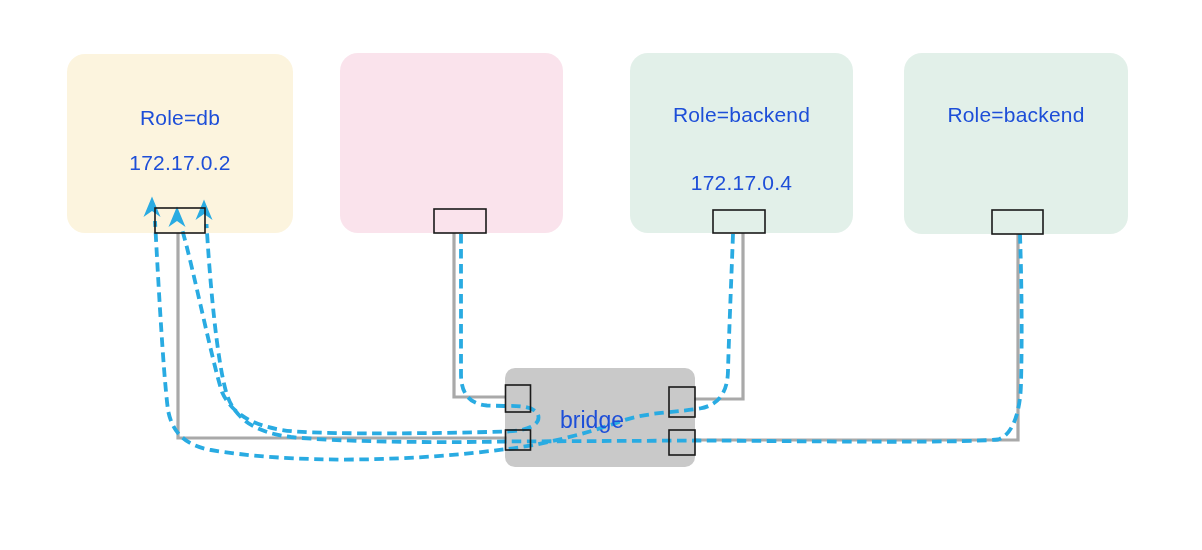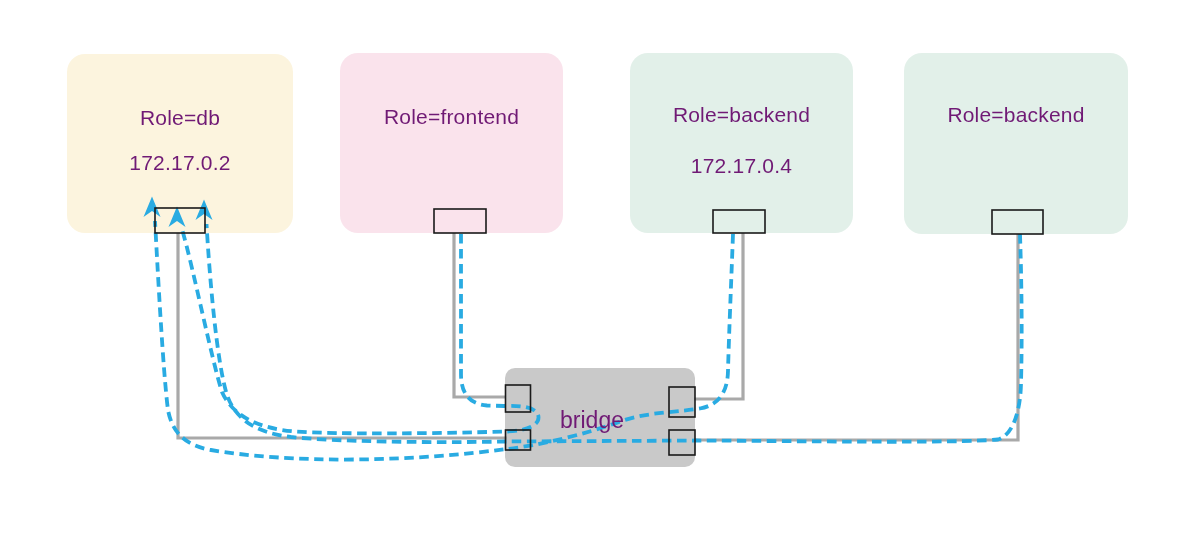--- a/index.html
+++ b/index.html
@@ -1,28 +1,28 @@
 <!DOCTYPE html>
 <html><head>
 <meta charset="utf-8">
 <style>
   html,body{margin:0;padding:0;background:#ffffff;}
   .stage{
     position:relative;width:1202px;height:550px;background:#ffffff;
-    font-family:"Liberation Sans",sans-serif;color:#701a75;overflow:hidden;
+    font-family:"Liberation Sans",sans-serif;color:#1d4ed8;overflow:hidden;
   }
   .cbox{position:absolute;border-radius:18px;}
   .cbox .role,.cbox .ip{
     position:absolute;left:0;right:0;text-align:center;
     font-size:21px;line-height:24px;letter-spacing:0.2px;
   }
   .cbox .role{top:52px;}
   .cbox .ip{top:97px;text-align:center;}
   .cbox.gap-wide .role{top:50px;}
-  .cbox.gap-wide .ip{top:101px;}
+  .cbox.gap-wide .ip{top:118px;}
   .pos-db{left:67px;top:54px;width:226px;height:179px;}
   .pos-frontend{left:340px;top:53px;width:223px;height:180px;}
   .pos-backend1{left:630px;top:53px;width:223px;height:180px;}
   .pos-backend2{left:904px;top:53px;width:224px;height:181px;}
   .bridge-box{position:absolute;left:505px;top:368px;width:190px;height:99px;border-radius:10px;}
   .bridge-label{
     position:absolute;left:505px;top:407px;width:174px;text-align:center;
     font-size:23px;line-height:26px;z-index:6;
   }
   svg.overlay{position:absolute;left:0;top:0;z-index:5;pointer-events:none;}
@@ -31,21 +31,20 @@
 <body>
 
 <div class="stage">
 
   <div class="cbox pos-db" style="background: rgb(252, 244, 222);">
     <div class="role">Role=db</div>
     <div class="ip">172.17.0.2</div>
   </div>
 
   <div class="cbox pos-frontend" style="background: rgb(250, 227, 236);">
-    <div class="role">Role=frontend</div>
   </div>
 
   <div class="cbox gap-wide pos-backend1" style="background: rgb(226, 240, 233);">
     <div class="role">Role=backend</div>
     <div class="ip">172.17.0.4</div>
   </div>
 
   <div class="cbox gap-wide pos-backend2" style="background: rgb(226, 240, 233);">
     <div class="role">Role=backend</div>
   </div>

